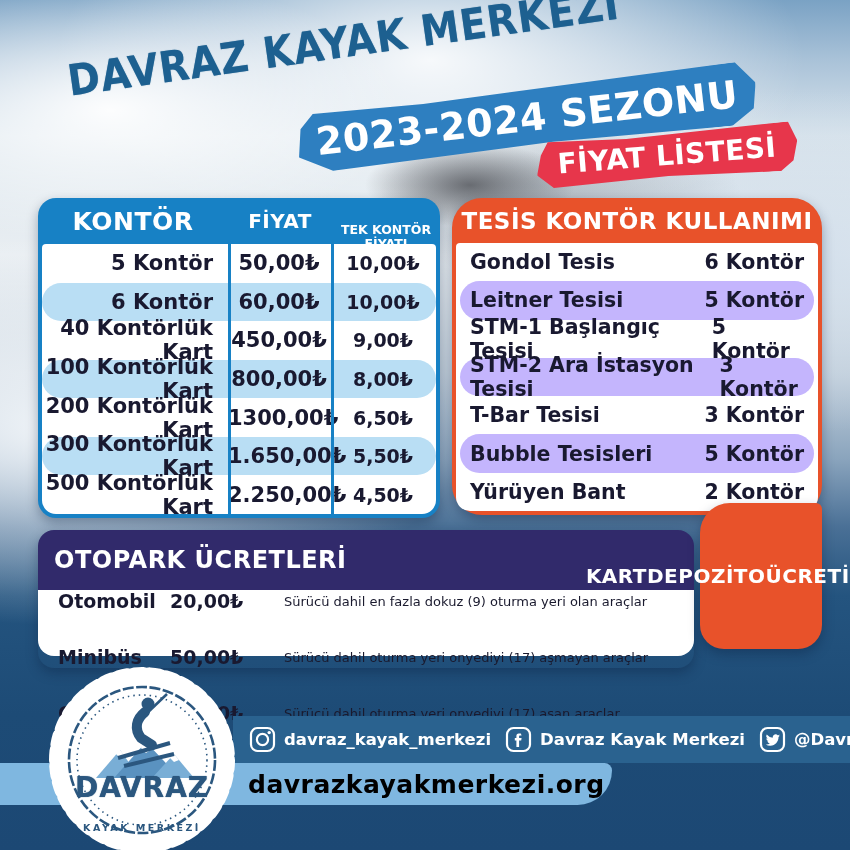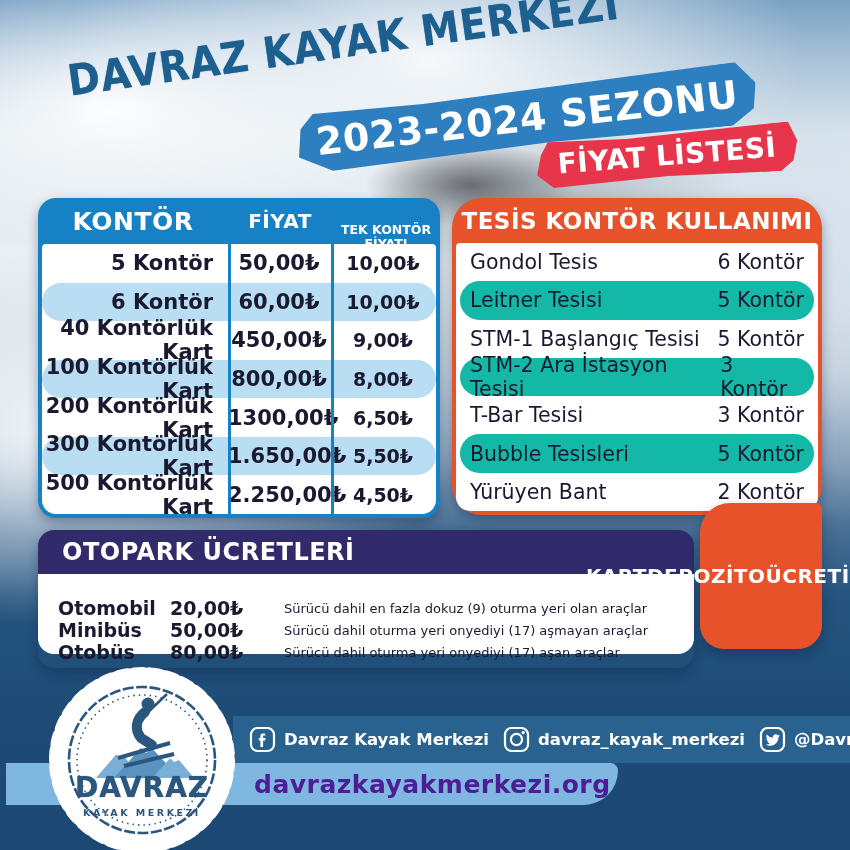--- a/index.html
+++ b/index.html
@@ -61,70 +61,70 @@
   
   .tesis-panel{
     position:absolute; left:452px; top:198px; width:370px; height:317px;
     background:#e8522a; border-radius:30px; box-shadow:0 5px 12px rgba(10,30,60,.35);
   }
   .ts-head{ height:45px; display:flex; align-items:center; justify-content:center;
     color:#fff; font-size:23px; font-weight:800; letter-spacing:.5px; }
   .ts-body{ position:absolute; left:4px; right:4px; top:45px; bottom:4px;
     background:#fff; border-radius:4px 4px 14px 14px; overflow:hidden; padding:0 4px; }
   .ts-row{ display:flex; align-items:center; justify-content:space-between;
-    height:38.3px; padding:4px 10px; font-size:20.5px; font-weight:400; color:#191930; }
-  .ts-row.alt{ background:#14b8a6; border-radius:22px; }
+    height:38.3px; padding:4px 10px; font-size:20.5px; font-weight:700; color:#191930; }
+  .ts-row.alt{ background:#c4b5fd; border-radius:22px; }
 
   
   .deposit-box{
     position:absolute; left:700px; top:503px; width:122px; height:146px;
     background:#e8522a; border-radius:30px 6px 24px 24px;
     display:flex; flex-direction:row; align-items:center; justify-content:center;
     color:#fff; box-shadow:0 5px 12px rgba(10,30,60,.35); z-index:2;
   }
   .deposit-box .dl{ font-size:20px; font-weight:800; line-height:1.35; letter-spacing:.5px; }
   .deposit-box .dp{ font-size:19px; font-weight:700; margin-top:3px; }
 
   
   .otopark-panel{
     position:absolute; left:38px; top:530px; width:656px; height:138px;
     border-radius:16px; box-shadow:0 5px 12px rgba(10,30,60,.35);
   }
-  .op-head{ height:44px; background:#312a6b; border-radius:16px 16px 0 0;
-    display:flex; align-items:center; padding-left:24px; color:#fff;
+  .op-head{ height:60px; background:#312a6b; border-radius:16px 16px 0 0;
+    display:flex; align-items:center; padding-left:16px; color:#fff;
     font-size:24px; font-weight:800; letter-spacing:.5px; }
-  .op-body{ height:80px; background:#fff; border-radius:0 0 16px 16px;
-    display:flex; flex-direction:column; justify-content:space-evenly; padding:23px 20px; }
+  .op-body{ height:66px; background:#fff; border-radius:0 0 16px 16px;
+    display:flex; flex-direction:column; justify-content:space-evenly; padding:0 20px;gap:34px; }
   .op-row{ display:flex; align-items:center; }
   .op-vehicle{ width:112px; font-size:19px; font-weight:700; color:#191930; }
   .op-price{ width:96px; font-size:19px; font-weight:700; color:#191930; }
   .op-note{ font-size:13px; font-weight:400; color:#1a1a2e; padding-left:18px; }
 
   
   .social-bar{
     position:absolute; left:233px; top:716px; width:617px; height:47px;
     background:#2a628f; display:flex; align-items:center; gap:14px; padding-left:16px;
   }
   .social-item{ display:flex; align-items:center; gap:8px; color:#fff;
     font-size:16.5px; font-weight:700; white-space:nowrap; }
   .social-item svg{ display:block; }
   .website-bar{
     position:absolute; left:0; top:763px; width:612px; height:42px;
     background:#7fb7e0; border-radius:0 10px 46px 0;
     display:flex; align-items:center; padding-left:248px;
-    color:#4c1d95; font-size:25px; font-weight:800; letter-spacing:.5px; z-index:1;margin-left:6px;
+    color:#000000; font-size:25px; font-weight:800; letter-spacing:.5px; z-index:1;
   }
 
   
   .logo-badge{ position:absolute; left:48px; top:666px; width:188px; height:188px; z-index:3; }
   .logo-badge svg{ position:absolute; inset:0; }
   .badge-text{ position:absolute; left:0; right:0; top:108px; text-align:center; }
   .badge-name{ font-size:28px; font-weight:800; color:#2b577f; letter-spacing:1px; line-height:1;
     text-shadow:0 0 1px #2b577f; }
-  .badge-sub{ font-size:9.5px; font-weight:800; color:#2b577f; letter-spacing:2.5px; margin-top:5px;text-align:center; }
+  .badge-sub{ font-size:9.5px; font-weight:800; color:#2b577f; letter-spacing:2.5px; margin-top:20px;text-align:center; }
 </style>
 </head>
 <body>
 
 <div class="poster">
 
   <div class="main-title">DAVRAZ KAYAK MERKEZİ</div>
   <div class="brush brush-blue">
     <span>2023-2024 SEZONU</span>
   </div>
@@ -235,38 +235,38 @@
       </div>
       <div class="op-row">
         <span class="op-vehicle">Otobüs</span>
         <span class="op-price">80,00₺</span>
         <span class="op-note">Sürücü dahil oturma yeri onyediyi (17) aşan araçlar</span>
       </div>
     </div>
   </div>
 
   <div class="social-bar">
-    <div class="social-item">
-      <span>
-        <svg width="27" height="27" viewBox="0 0 27 27" fill="none">
-          <rect x="2" y="2" width="23" height="23" rx="6.5" stroke="#fff" stroke-width="2.2"></rect>
-          <path d="M15.8 7.5h-2.1c-1.5 0-2.3.9-2.3 2.4v2h-1.6v2.5h1.6V21h2.7v-6.6h2.1l.4-2.5h-2.5v-1.5c0-.6.2-.9.9-.9h1.6z" fill="#fff"></path>
-        </svg>
-      </span>
-      <span>Davraz Kayak Merkezi</span>
-    </div>
     <div class="social-item">
       <span>
         <svg width="27" height="27" viewBox="0 0 27 27" fill="none">
           <rect x="2" y="2" width="23" height="23" rx="6.5" stroke="#fff" stroke-width="2.2"></rect>
           <circle cx="13.5" cy="13.5" r="5.6" stroke="#fff" stroke-width="2.2"></circle>
           <circle cx="20.2" cy="6.6" r="1.7" fill="#fff"></circle>
         </svg>
       </span>
       <span>davraz_kayak_merkezi</span>
+    </div>
+    <div class="social-item">
+      <span>
+        <svg width="27" height="27" viewBox="0 0 27 27" fill="none">
+          <rect x="2" y="2" width="23" height="23" rx="6.5" stroke="#fff" stroke-width="2.2"></rect>
+          <path d="M15.8 7.5h-2.1c-1.5 0-2.3.9-2.3 2.4v2h-1.6v2.5h1.6V21h2.7v-6.6h2.1l.4-2.5h-2.5v-1.5c0-.6.2-.9.9-.9h1.6z" fill="#fff"></path>
+        </svg>
+      </span>
+      <span>Davraz Kayak Merkezi</span>
     </div>
     <div class="social-item">
       <span>
         <svg width="27" height="27" viewBox="0 0 27 27" fill="none">
           <rect x="2" y="2" width="23" height="23" rx="6.5" stroke="#fff" stroke-width="2.2"></rect>
           <path d="M21 9.6c-.5.25-1.1.42-1.7.5.6-.38 1.07-.97 1.3-1.67-.57.35-1.2.6-1.88.74A2.92 2.92 0 0 0 13.7 11c0 .23.02.45.07.66a8.3 8.3 0 0 1-6.03-3.1 2.97 2.97 0 0 0 .9 3.95 2.9 2.9 0 0 1-1.33-.37v.04c0 1.43 1 2.63 2.35 2.9-.25.07-.5.1-.78.1-.19 0-.37-.02-.55-.05.37 1.17 1.45 2.03 2.73 2.05a5.84 5.84 0 0 1-3.62 1.26c-.23 0-.47-.01-.7-.04a8.22 8.22 0 0 0 4.47 1.33c5.37 0 8.3-4.5 8.3-8.4v-.38c.57-.42 1.06-.94 1.45-1.53z" fill="#fff"></path>
         </svg>
       </span>
       <span>@Davrazkayakmer1</span>
     </div>

